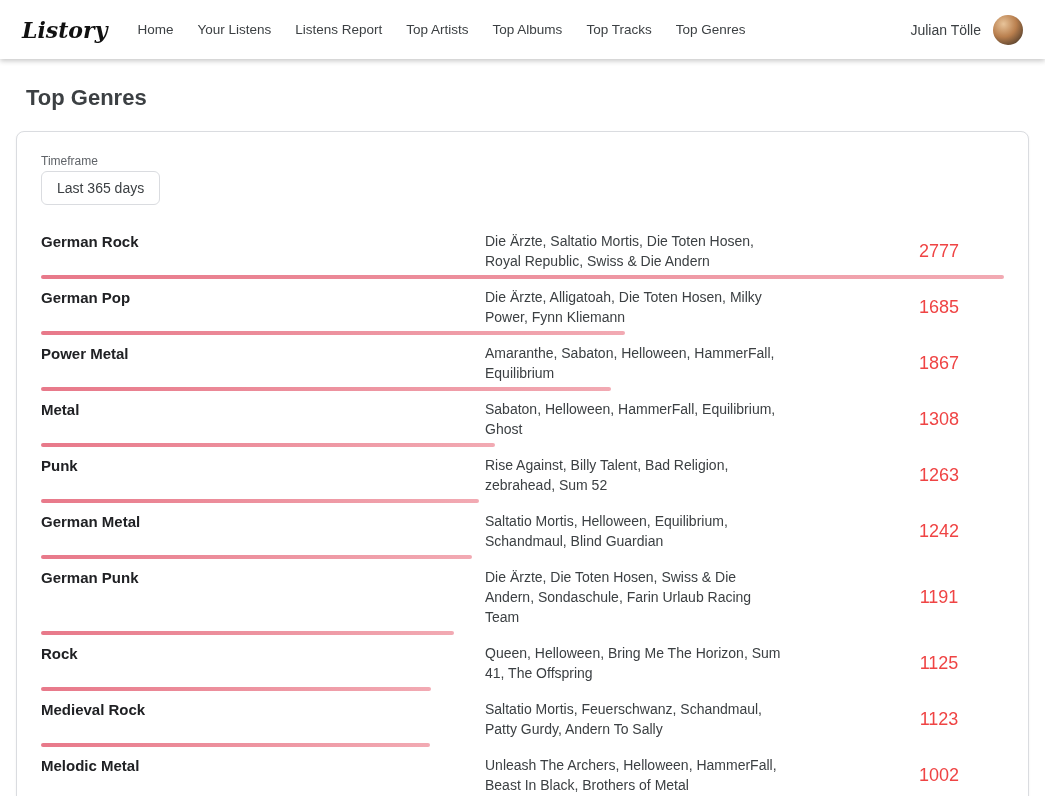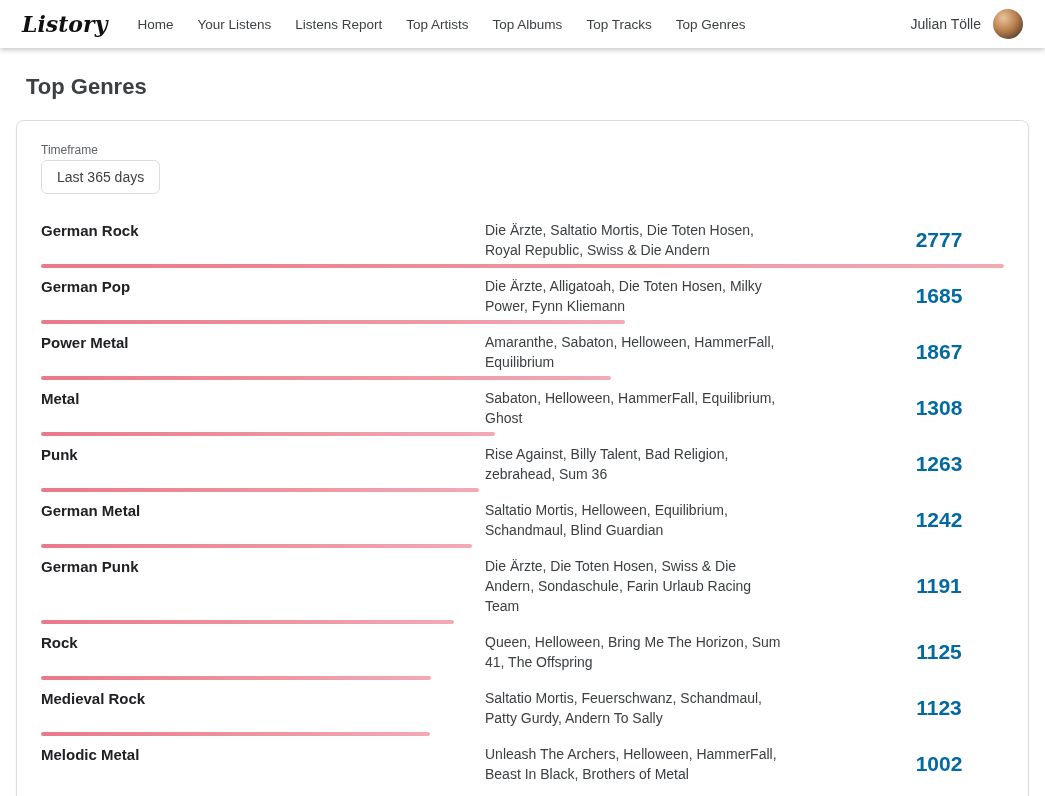--- a/index.html
+++ b/index.html
@@ -4,21 +4,21 @@
 <style>
   * { box-sizing: border-box; margin: 0; padding: 0; }
   html, body { width: 1045px; height: 796px; overflow: hidden; }
   body {
     font-family: "Liberation Sans", sans-serif;
     background: #ffffff;
     color: #3c4043;
   }
   
   .topbar {
-    height: 48px;
+    height: 59px;
     display: flex;
     align-items: center;
     padding: 0 22px;
     background: #ffffff;
     box-shadow: 0 2px 5px rgba(0,0,0,0.22);
     position: relative;
     z-index: 5;
   }
   .logo {
     font-family: "DejaVu Serif", serif;
@@ -90,25 +90,24 @@
     padding-top: 1px;
     line-height: 20px;
   }
   .genre-artists {
     font-size: 14px;
     color: #3c4043;
     line-height: 20px;
     max-width: 300px;
   }
   .genre-count {
-    font-size: 21px;
-    color: #0369a1;
+    font-size: 18px;
+    color: #ef4444;
     align-self: center;
     text-align: center;
-    font-weight: bold;
   }
   .genre-bar-track { height: 4px; margin-top: 4px; }
   .genre-bar { height: 100%; border-radius: 2px; }
 </style>
 </head>
 <body>
 
 <header class="topbar">
   <div class="logo">Listory</div>
   <nav class="nav-links">
@@ -174,21 +173,21 @@
       <div class="genre-count">1308</div>
     </div>
     <div class="genre-bar-track">
       <div class="genre-bar" style="width: 47.1012%; background: linear-gradient(90deg, rgb(232, 121, 138), rgb(242, 170, 179));"></div>
     </div>
   </div>
 
   <div class="genre-row">
     <div class="row-grid">
       <div class="genre-name">Punk</div>
-      <div class="genre-artists">Rise Against, Billy Talent, Bad Religion, zebrahead, Sum 36</div>
+      <div class="genre-artists">Rise Against, Billy Talent, Bad Religion, zebrahead, Sum 52</div>
       <div class="genre-count">1263</div>
     </div>
     <div class="genre-bar-track">
       <div class="genre-bar" style="width: 45.4807%; background: linear-gradient(90deg, rgb(232, 121, 138), rgb(242, 170, 179));"></div>
     </div>
   </div>
 
   <div class="genre-row">
     <div class="row-grid">
       <div class="genre-name">German Metal</div>

